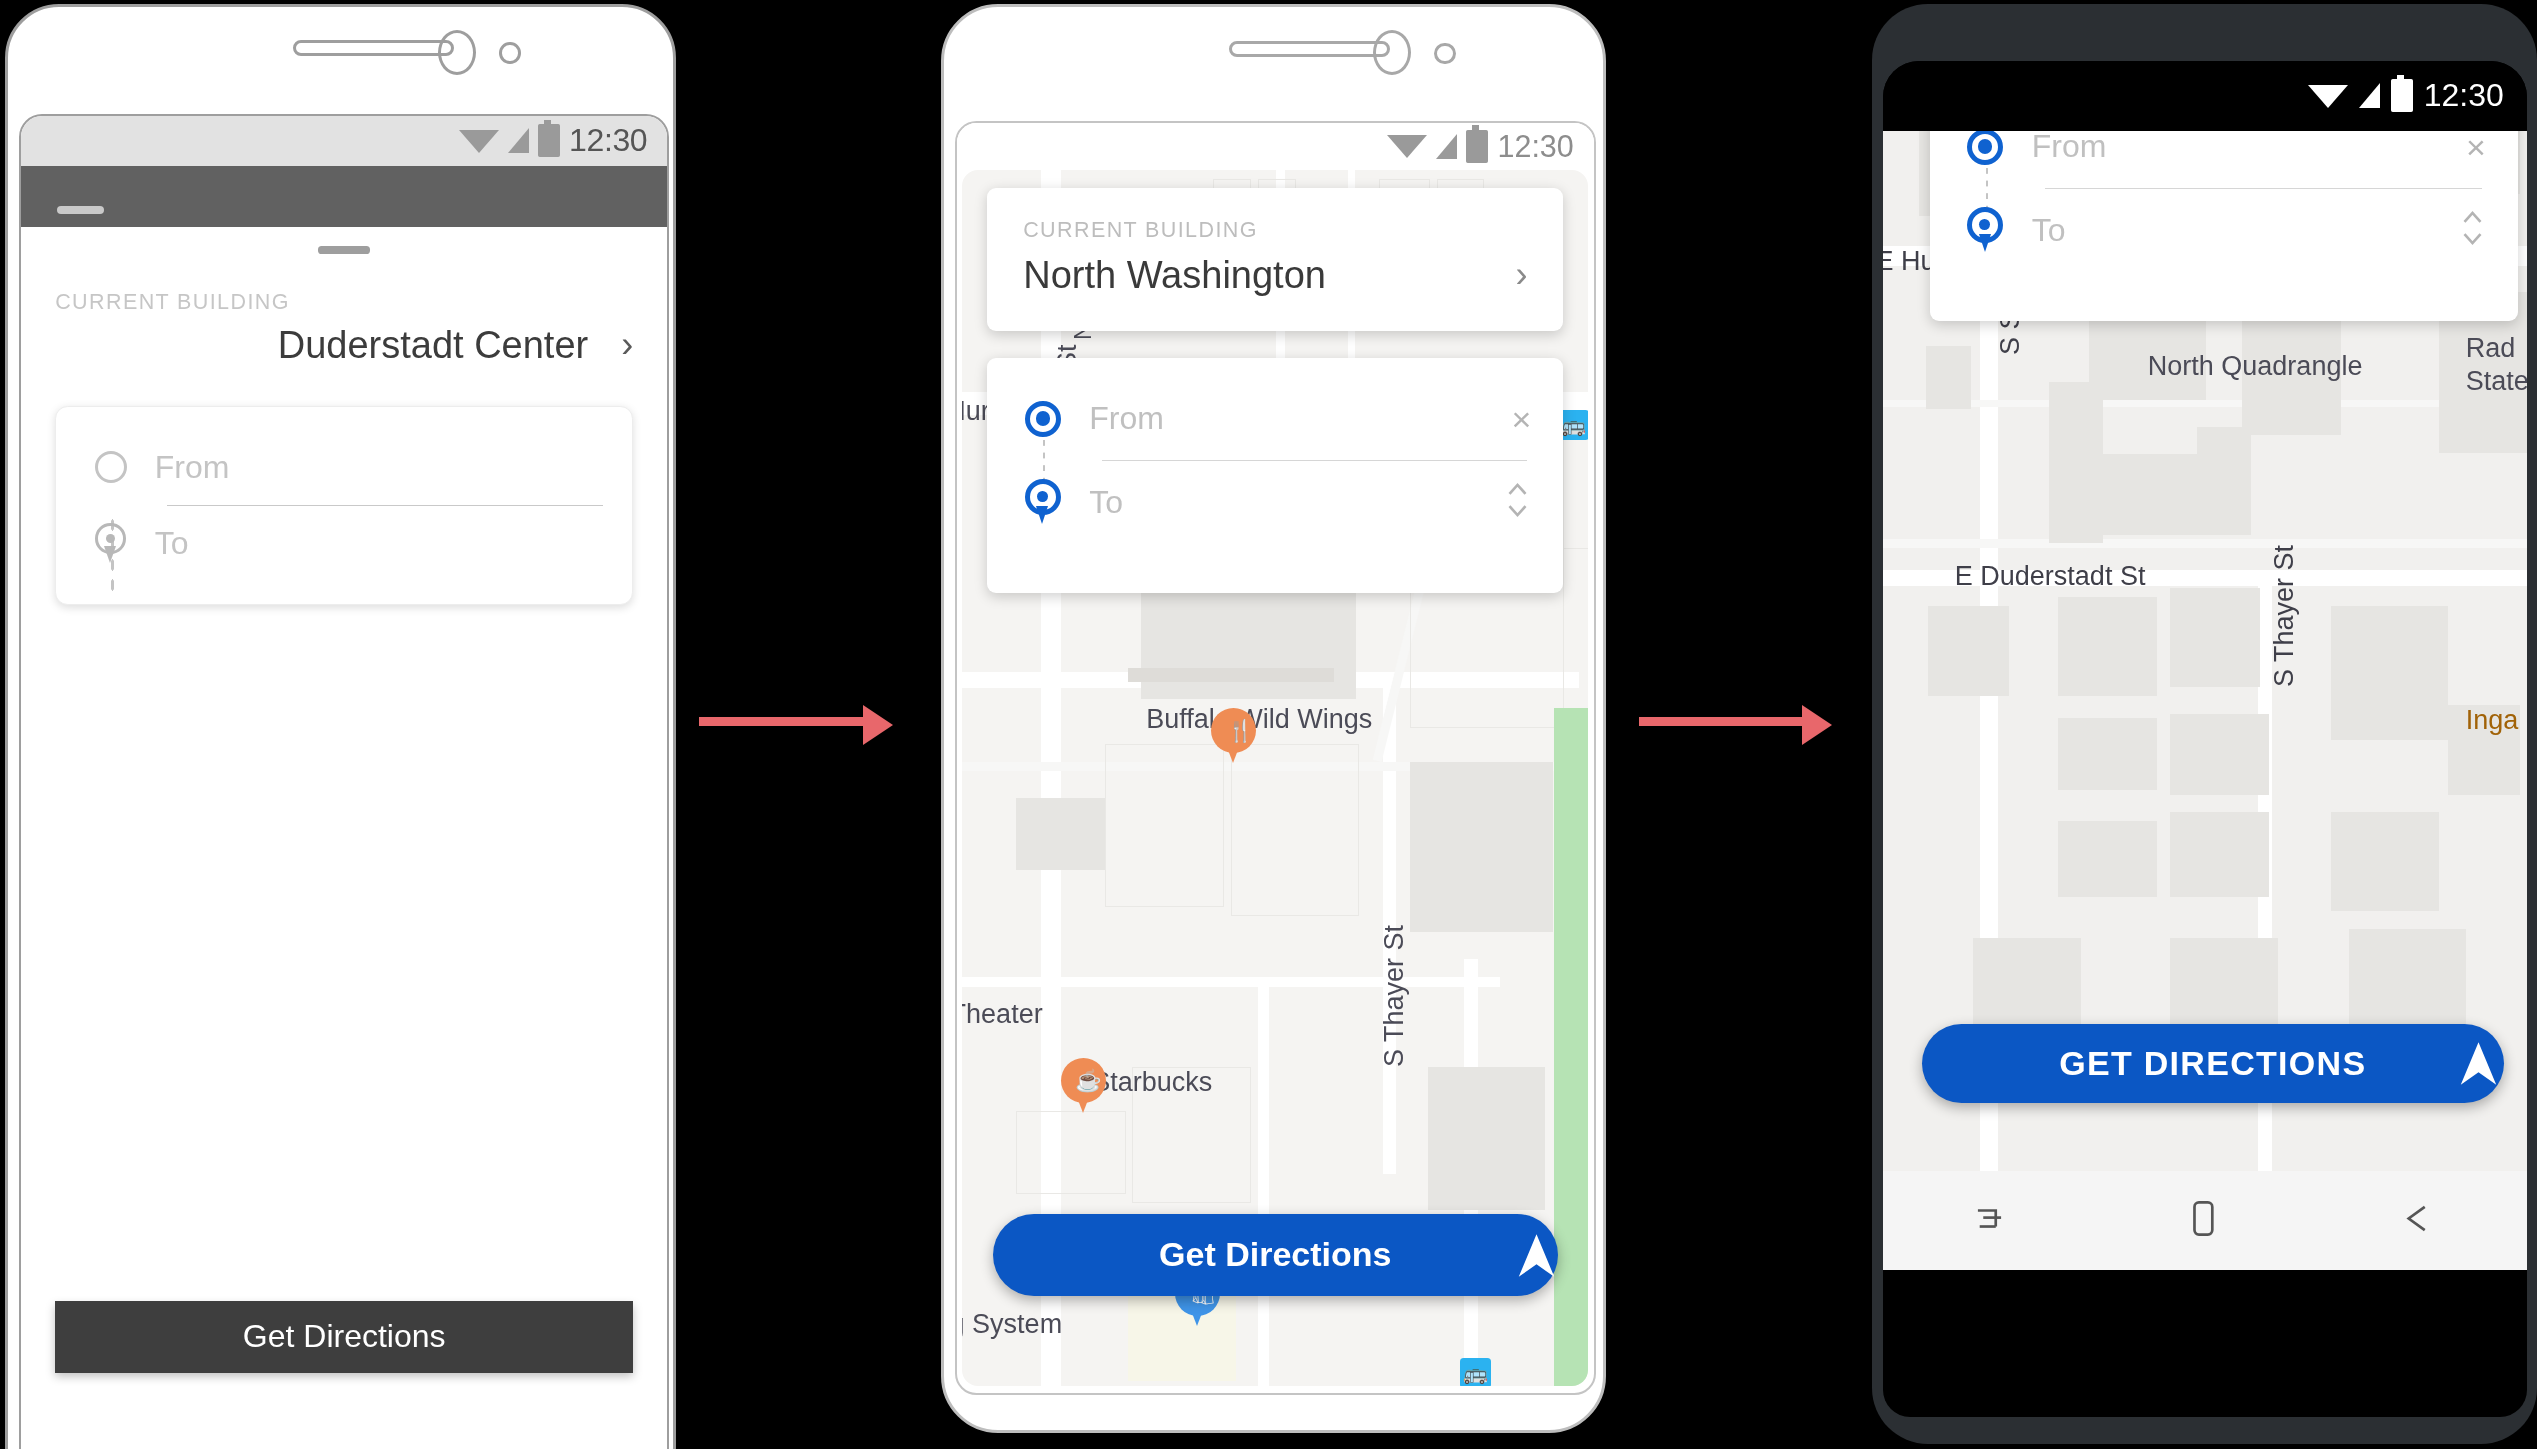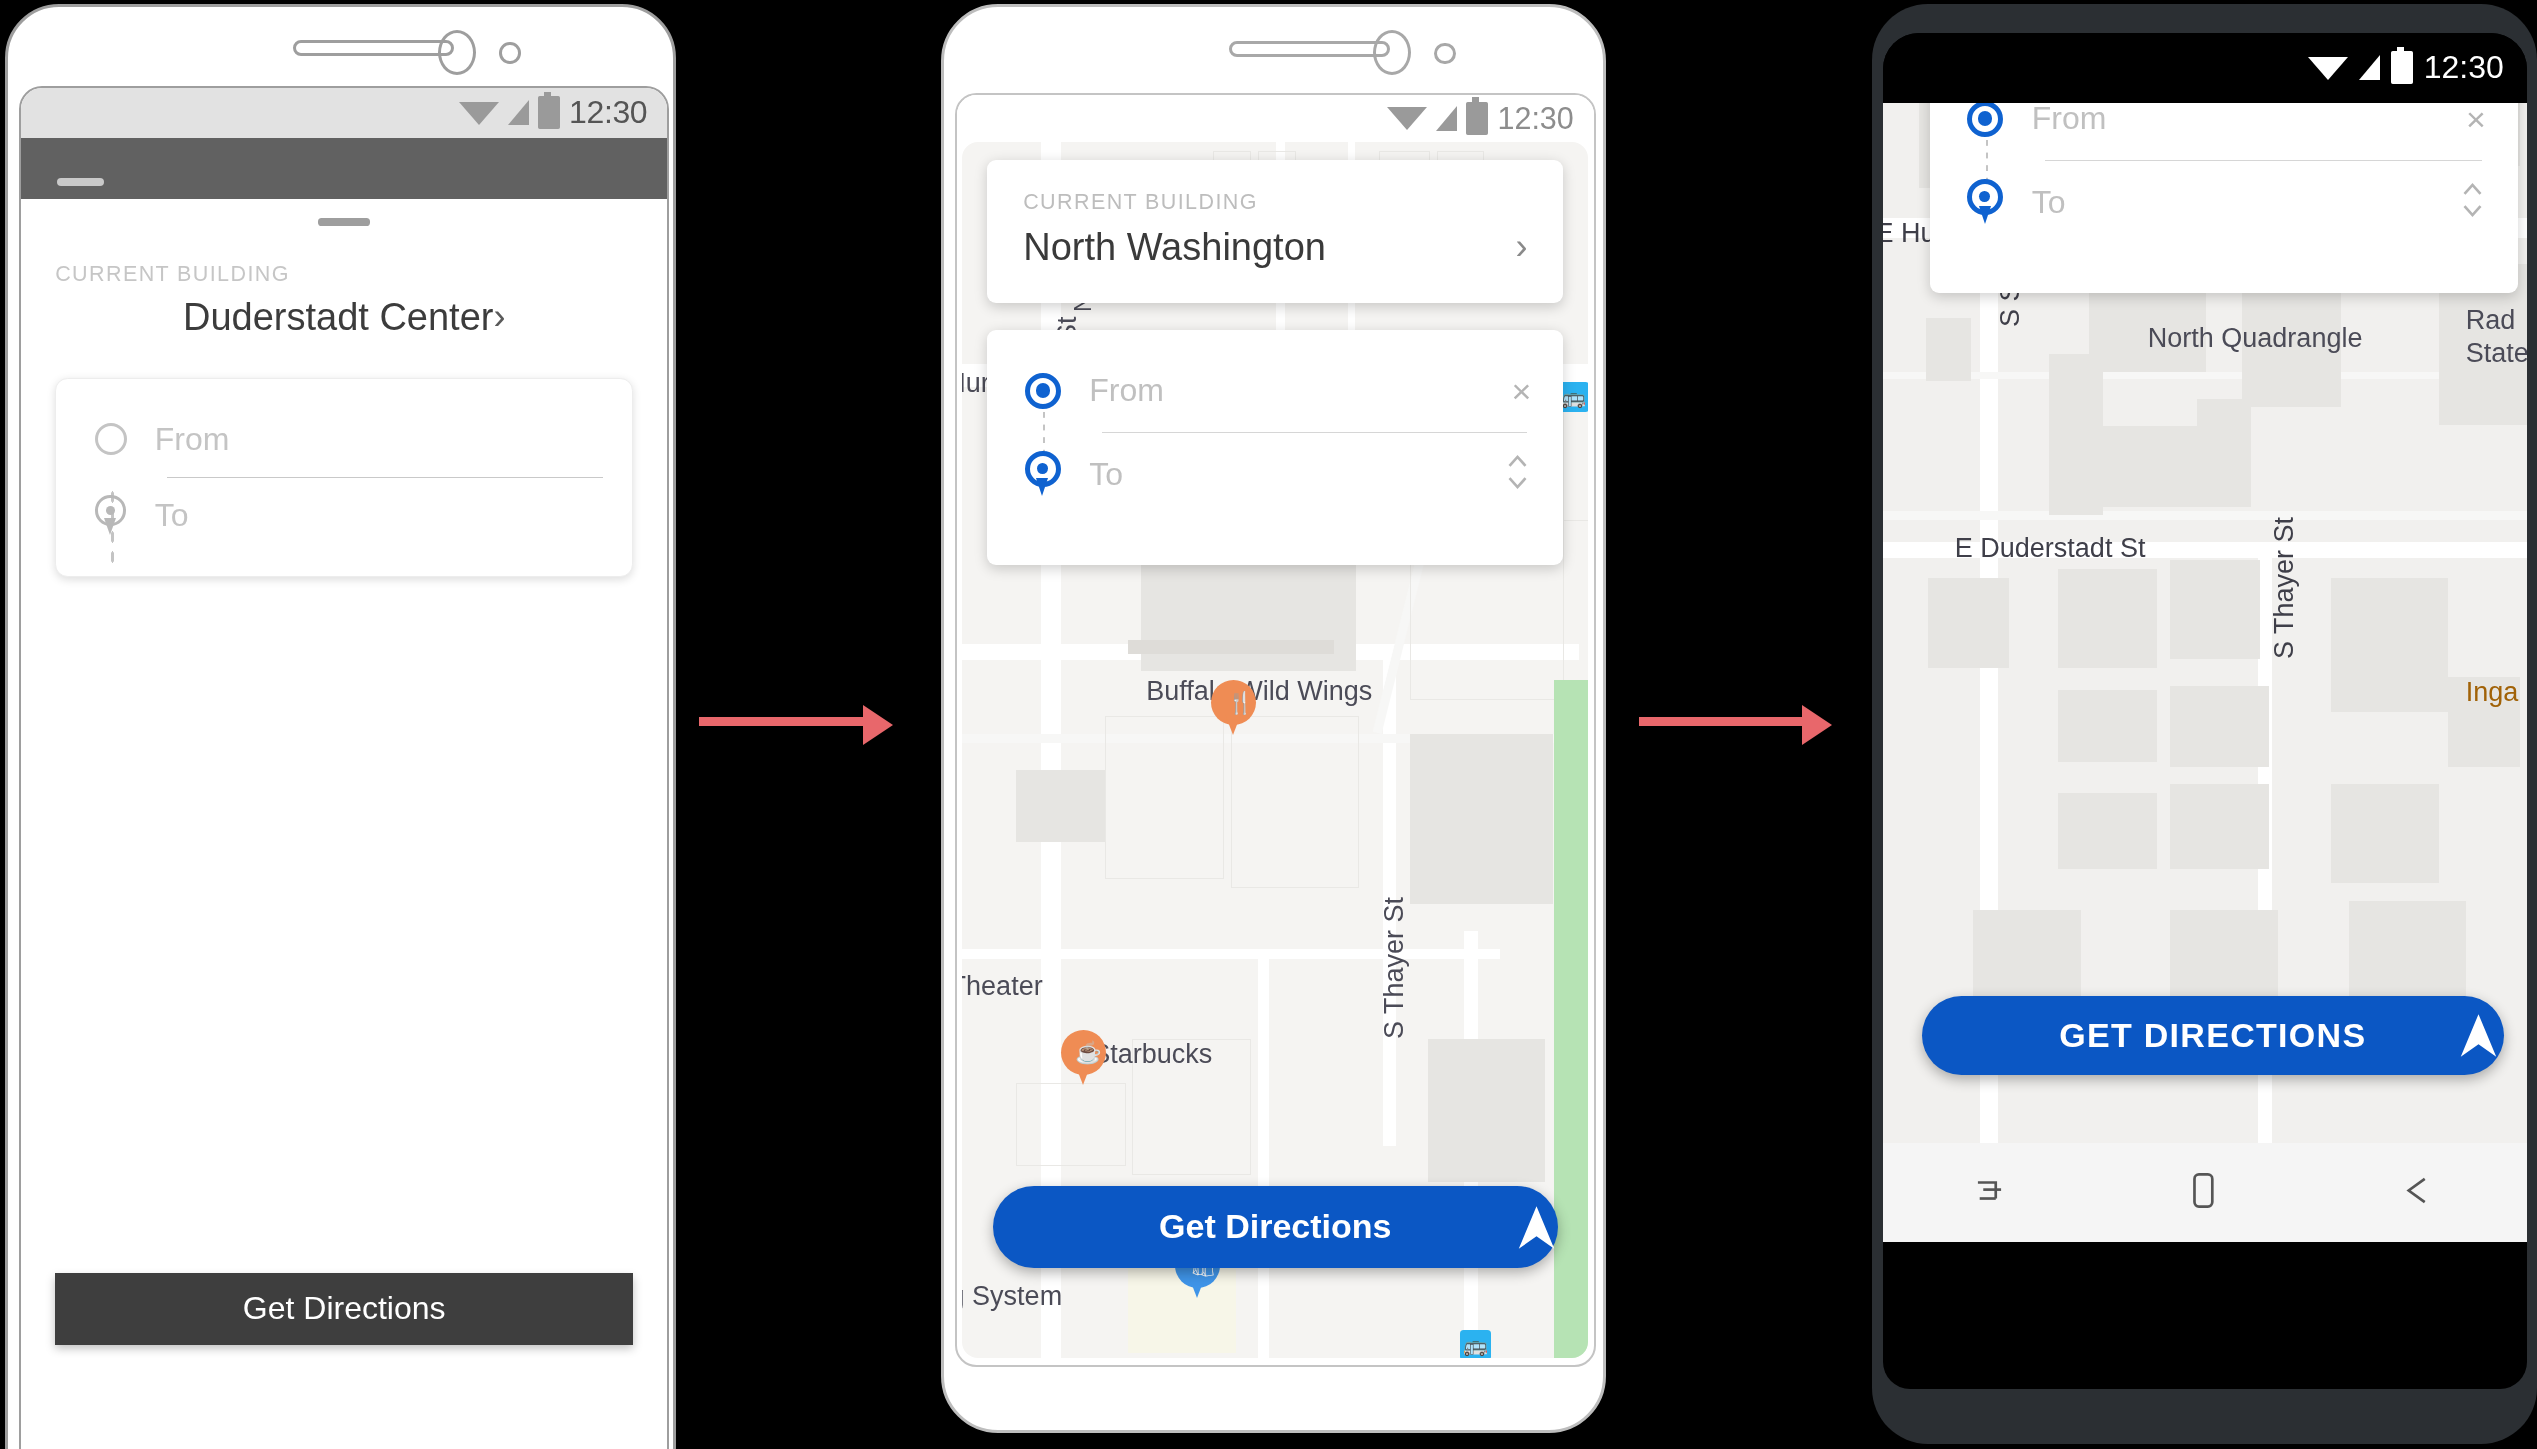--- a/index.html
+++ b/index.html
@@ -1,21 +1,21 @@
 <!DOCTYPE html>
 <html style="font-size:14.3px"><head>
 <meta charset="utf-8">
 <style>
   html,body{margin:0;padding:0;background:#000;}
   body{width:2538px;height:1449px;overflow:hidden;font-family:"Liberation Sans",sans-serif;}
   .stage{position:relative;width:2538px;height:1449px;background:#000;}
 
   
   .phone{position:absolute;box-sizing:border-box;}
-  .screen{position:absolute;overflow:hidden;}
+  .screen{position:absolute;overflow:hidden;margin-top:28px;}
 
   
   #phone1{left:5.4px;top:3.6px;width:671px;height:1497px;
     background:#fff;border:3.6px solid #9e9e9e;border-radius:54px;}
   #phone1 .notch-row{position:absolute;left:0;top:23px;width:100%;height:54px;}
   #p1-speaker{position:absolute;left:285px;top:10.8px;width:161px;height:16px;
     border:3.6px solid #9e9e9e;border-radius:10.8px;box-sizing:border-box;background:#fff;}
   #p1-cam1{position:absolute;left:430px;top:0px;width:38px;height:45px;
     border:3.6px solid #9e9e9e;border-radius:50%;box-sizing:border-box;}
   #p1-cam2{position:absolute;left:491px;top:12.6px;width:21.5px;height:21.5px;
@@ -24,22 +24,22 @@
     background:#fff;border:2.7px solid #9e9e9e;border-radius:23px 23px 23px 23px;}
   .p1-status{height:50px;background:#e2e2e2;display:flex;align-items:center;
     justify-content:flex-end;padding-right:20px;gap:9px;}
   .p1-status .clock{font-size:32px;color:#555;letter-spacing:-0.4px;}
   .p1-appbar{height:61px;background:#616161;position:relative;}
   .p1-appbar .handle{position:absolute;left:36px;bottom:12.6px;width:47px;height:8px;
     background:#c9c9c9;border-radius:4.5px;}
   .p1-sheet{background:#fff;position:relative;padding-top:9px;}
   .p1-grabber{width:52px;height:7.2px;background:#9e9e9e;border-radius:3.6px;margin:10.8px auto 0;}
   .p1-label{font-size:21.5px;letter-spacing:1.4px;color:#c6c6c6;margin:36px 0 0 34px;}
-  .p1-titlerow{display:flex;align-items:center;justify-content:center;
-    margin:9px 34px 0 34px;}
+  .p1-titlerow{display:flex;align-items:center;justify-content:flex-end;
+    margin:9px 34px 0 34px;gap:33px;}
   .p1-title{font-size:38px;color:#3c3c3c;}
   .p1-chev{font-size:36px;color:#5a5a5a;line-height:1;}
   .p1-card{margin:39px 34px 0 34px;background:#fff;border:1.8px solid #ededed;
     border-radius:12.6px;box-shadow:0 2.7px 9px rgba(0,0,0,.13);padding:23px 0 23px 0;position:relative;}
   .p1-row{display:flex;align-items:center;height:75px;padding:0 30.5px;}
   .p1-ic{width:48px;flex:0 0 48px;display:flex;align-items:center;justify-content:center;}
   .p1-ph{font-size:32px;color:#c4c4c4;padding-left:20px;}
   .p1-divider{height:1.8px;background:#c9c9c9;margin-left:111px;margin-right:29px;}
   .p1-dots{position:absolute;left:54px;top:108px;width:5.4px;height:79px;
     background-image:radial-gradient(#c4c4c4 42%, transparent 44%);

